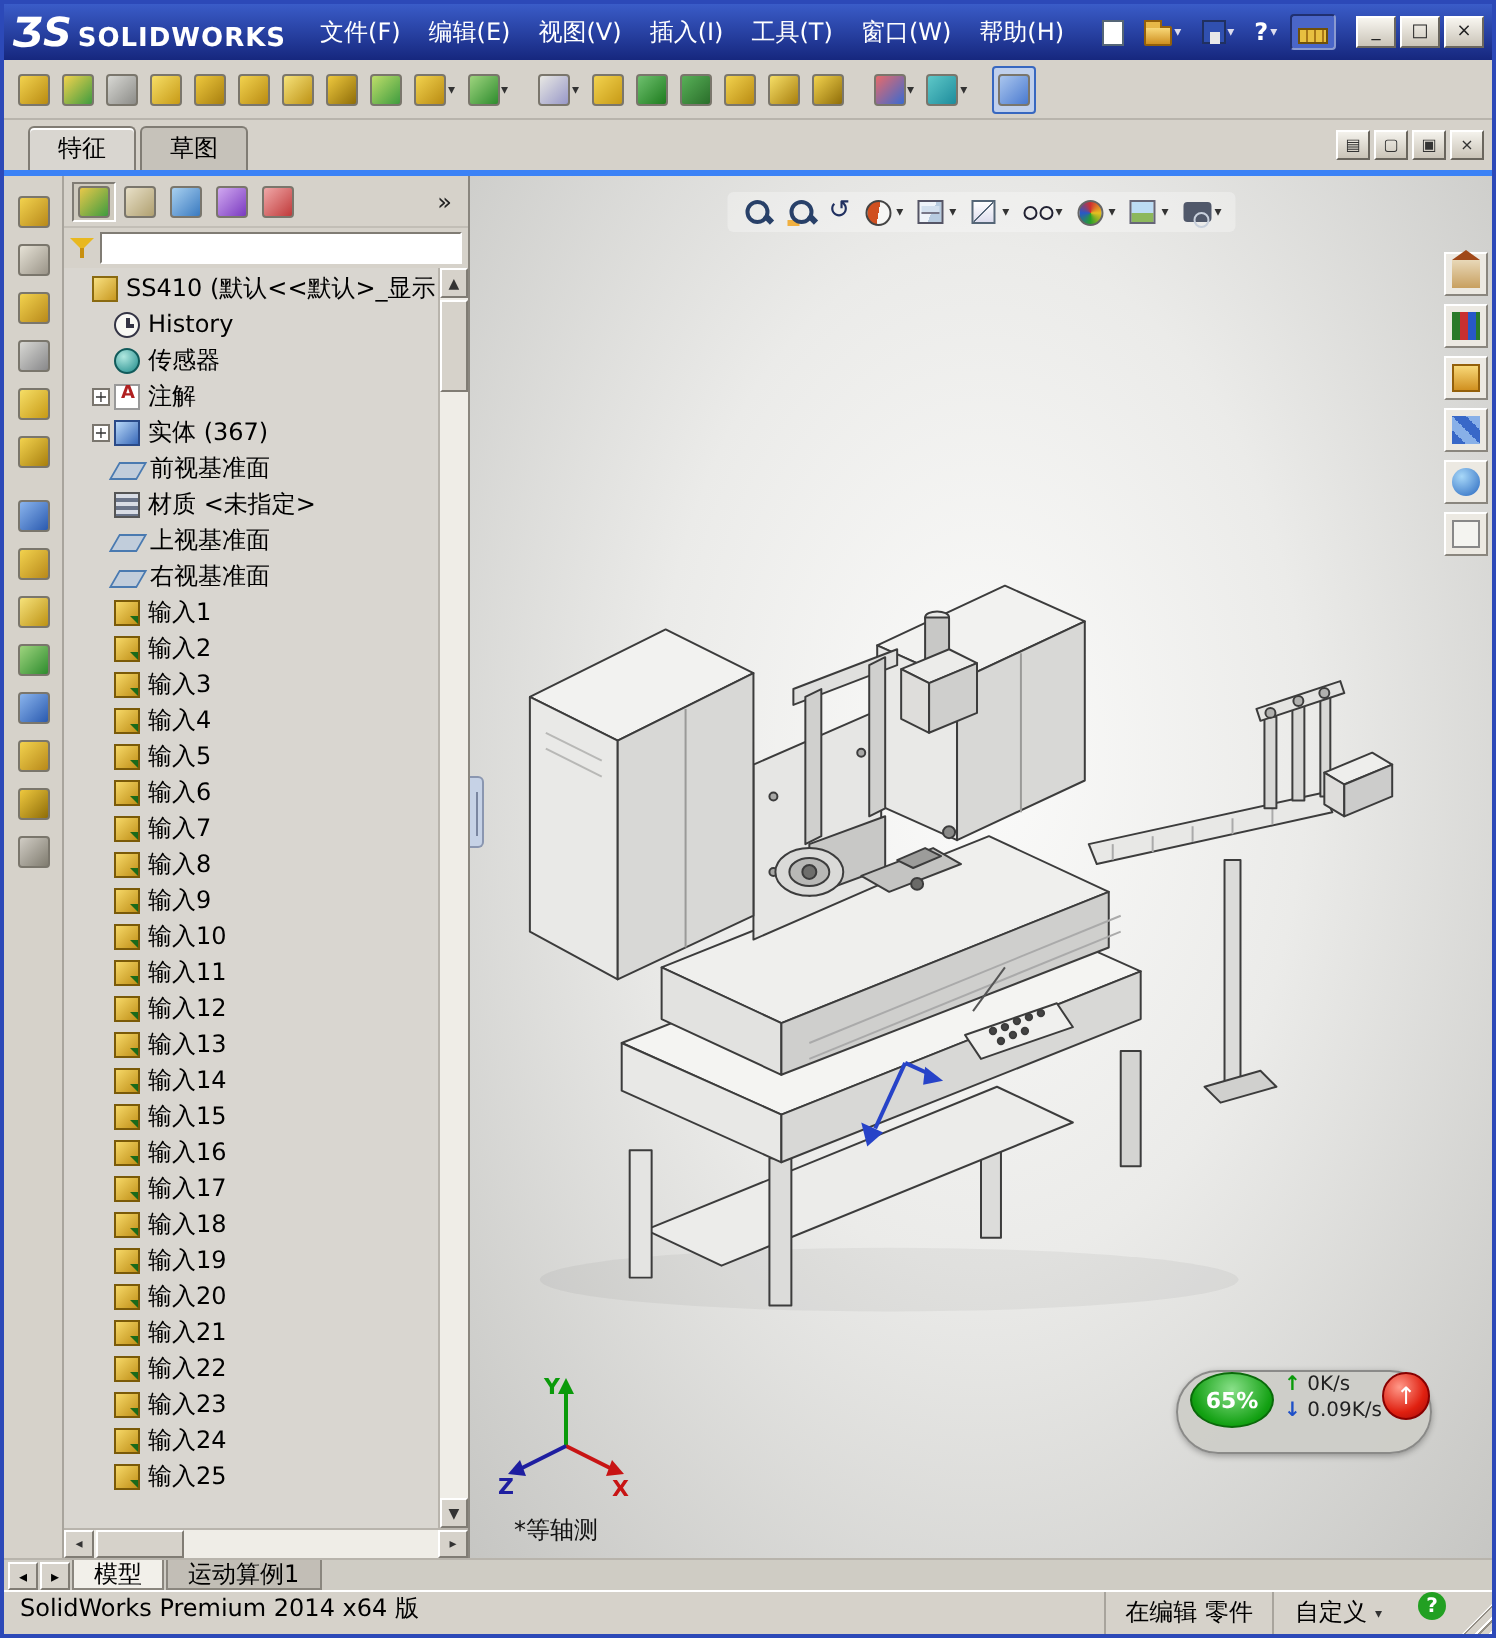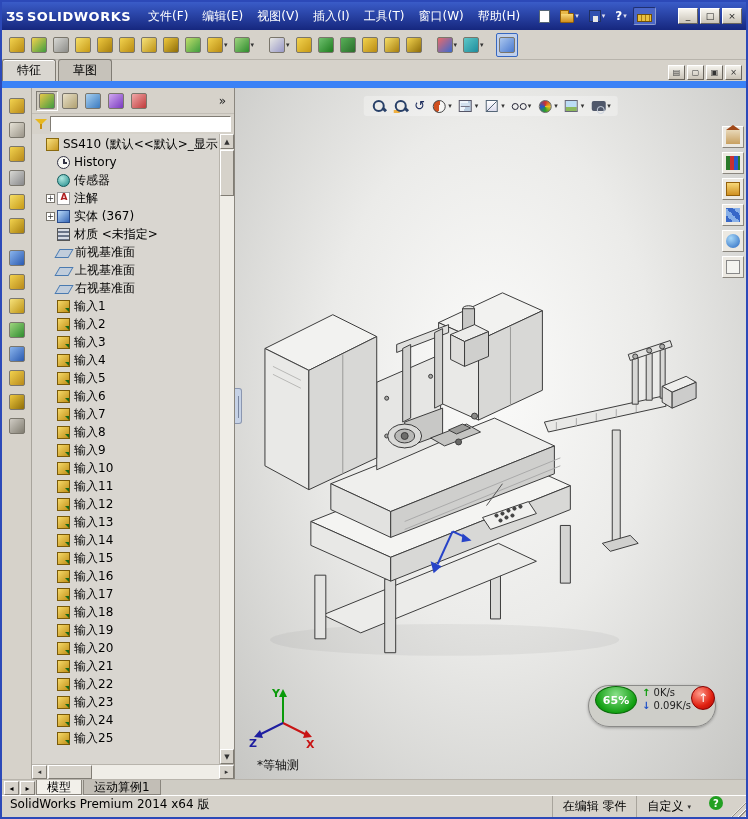--- a/index.html
+++ b/index.html
@@ -3,21 +3,21 @@
 <meta charset="utf-8">
 <style>
   *{box-sizing:border-box;margin:0;padding:0}
   body{margin:0;background:#888}
   .app{position:relative;width:748px;height:819px;border:2px solid #2c49b8;background:#d6d2ca;
        font-family:"DejaVu Sans","Liberation Sans",sans-serif;font-size:12px;color:#000;
        display:flex;flex-direction:column;overflow:hidden;user-select:none}
   
   .titlebar{height:28px;flex:none;display:flex;align-items:center;background:linear-gradient(180deg,#3a5cc8,#16277e);color:#fff;padding:0 4px}
   .logo{display:flex;align-items:baseline;margin-right:10px;white-space:nowrap}
-  .logo-mark{font-size:12px;font-weight:bold;margin-right:3px}
+  .logo-mark{font-size:20px;font-style:italic;font-weight:bold;margin-right:3px}
   .logo-text{font-size:13px;font-weight:bold;letter-spacing:.5px}
   .menus{display:flex;height:100%;align-items:center}
   .menu{padding:0 7px;height:100%;display:flex;align-items:center;white-space:nowrap;font-size:12px}
   .qicons{display:flex;align-items:center;margin-left:8px;gap:2px}
   .qbtn{display:flex;align-items:center;padding:2px 3px;border:1px solid transparent;border-radius:2px}
   .qbtn.pressed{background:#4a66c8;border-color:#203070 #8a9ad0 #8a9ad0 #203070}
   .dd{font-size:7px;color:#dde;margin-left:1px}
   .toolbar2 .dd,.fmheader .dd,.headsup .dd{color:#333}
   .winbtns{margin-left:auto;display:flex}
   .wbtn{width:20px;height:16px;margin-left:2px;background:linear-gradient(#f8f6f0,#cac4b8);border:1px solid;border-color:#fff #6a665e #6a665e #fff;font-size:9px;display:flex;align-items:center;justify-content:center;color:#222}
@@ -30,21 +30,21 @@
   .ic-disk::before{content:"";position:absolute;left:3px;top:5px;width:5px;height:6px;background:#e8e8e8}
   .ic-meas{width:15px;height:8px;margin-top:4px;background:repeating-linear-gradient(90deg,#e8c040 0 3px,#a87818 3px 4px);border:1px solid #705008}
   .qglyph{font-weight:bold;color:#fff;font-size:12px}
   
   .toolbar2{height:30px;flex:none;display:flex;align-items:center;background:#d6d2ca;border-bottom:1px solid #b8b4ac;padding:0 4px}
   .tbtn{height:24px;display:flex;align-items:center;padding:2px;border:1px solid transparent;border-radius:2px}
   .tbtn.gap{margin-left:9px}
   .tbtn.pressed{background:#c0d0ec;border-color:#3868c0}
   .sw{width:16px;height:16px;border:1px solid #7a766c;border-radius:2px;flex:none}
   
-  .band{height:28px;flex:none;background:#d6d2ca;display:flex;align-items:flex-end;padding:0 0;border-bottom:7px solid #3b82f6;position:relative}
+  .band{height:28px;flex:none;background:#d6d2ca;display:flex;align-items:flex-end;padding:0 12px;border-bottom:3px solid #3b82f6;position:relative}
   .cmtab{padding:2px 14px;margin-right:2px;border:1px solid #807c74;border-bottom:none;border-radius:3px 3px 0 0;background:#c6c2ba;font-size:12px}
   .cmtab.active{background:#d9d6d0;box-shadow:inset 0 1px 0 #fff}
   .docctl{position:absolute;right:4px;top:5px;display:flex;gap:2px}
   .dbtn{width:17px;height:15px;background:linear-gradient(#f4f2ec,#cac4b8);border:1px solid;border-color:#fff #6a665e #6a665e #fff;font-size:8px;display:flex;align-items:center;justify-content:center;color:#333}
   
   .content{flex:1;display:flex;min-height:0}
   .strip{width:30px;flex:none;background:#d6d2ca;border-right:1px solid #a8a49c;display:flex;flex-direction:column;align-items:center;padding-top:6px;overflow:hidden}
   .sbtn{width:26px;height:24px;display:flex;align-items:center;justify-content:center;flex:none}
   .sbtn.gap{margin-top:8px}
   .panel{width:203px;flex:none;display:flex;flex-direction:column;background:#d9d6d0;border-right:1px solid #8a867e}
@@ -363,27 +363,27 @@
               <span class="ti ti-annotations"></span>
               <span class="tlb">注解</span>
             </div>
             <div class="trow">
               <span class="exp">+</span>
               <span class="ti ti-bodies"></span>
               <span class="tlb">实体 (367)</span>
             </div>
             <div class="trow">
               <span class="expsp"></span>
+              <span class="ti ti-plane"></span>
+              <span class="tlb">前视基准面</span>
+            </div>
+            <div class="trow">
+              <span class="expsp"></span>
               <span class="ti ti-material"></span>
               <span class="tlb">材质 &lt;未指定&gt;</span>
-            </div>
-            <div class="trow">
-              <span class="expsp"></span>
-              <span class="ti ti-plane"></span>
-              <span class="tlb">前视基准面</span>
             </div>
             <div class="trow">
               <span class="expsp"></span>
               <span class="ti ti-plane"></span>
               <span class="tlb">上视基准面</span>
             </div>
             <div class="trow">
               <span class="expsp"></span>
               <span class="ti ti-plane"></span>
               <span class="tlb">右视基准面</span>

